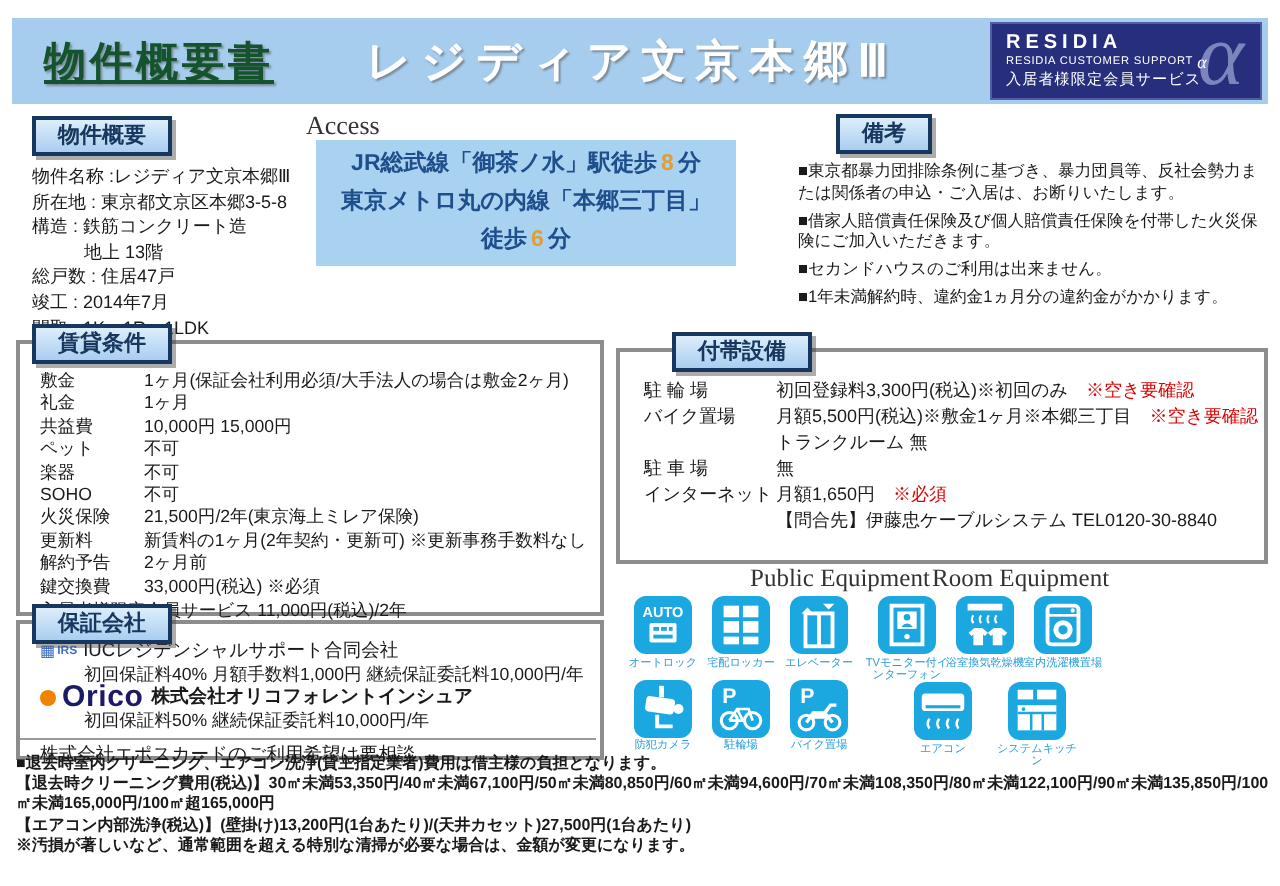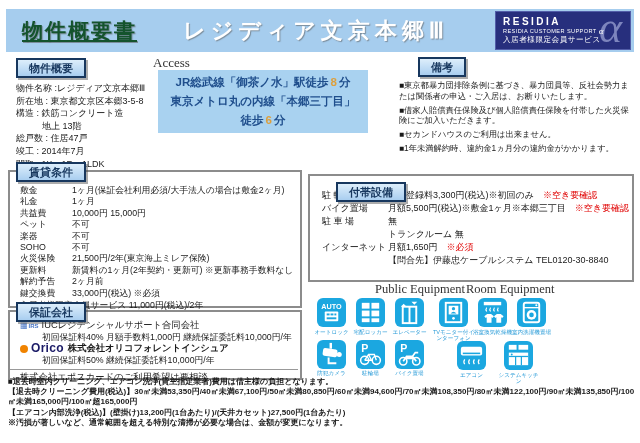--- a/index.html
+++ b/index.html
@@ -61,21 +61,21 @@
   .fac-row{display:flex;white-space:nowrap;}
   .fac-row .k{width:66px;flex:none;}
   .fac-row .note{color:#e00000;margin-left:9px;}
 
   .guar-content{padding:8px 6px 0 10px;font-size:9.3px;line-height:11.5px;}
   .guar-row{display:flex;align-items:center;white-space:nowrap;}
   .guar-indent{padding-left:22px;font-size:8.8px;white-space:nowrap;}
   .iuc-logo{font-size:6px;font-weight:bold;color:#4472c4;margin-right:3px;line-height:8px;}
   .iuc-glyph{color:#4472c4;font-size:8px;margin-right:1px;}
   .orico-dot{width:8px;height:8px;border-radius:50%;background:#f08300;margin-right:3px;flex:none;}
-  .orico-brand{font-weight:bold;color:#1a1a66;font-size:12px;margin-right:4px;letter-spacing:.3px;}
+  .orico-brand{font-weight:bold;color:#1a1a66;font-size:15px;margin-right:4px;letter-spacing:.3px;}
   .guar-bold{font-weight:bold;}
   .guar-divider{border-top:1px solid #999;margin:3px 0 2px -10px;width:288px;}
 
   
   .equip-heading{position:absolute;font-family:"Liberation Serif",serif;font-size:12.5px;color:#333;}
   .public-heading{left:352px;top:282px;margin-left:23px;}
   .room-heading{left:466px;top:282px;}
   .equip-grid{position:absolute;display:grid;grid-template-columns:repeat(3,39px);grid-row-gap:5px;}
   .public-grid{left:312px;top:298px;}
   .room-grid{left:434px;top:298px;}
@@ -174,40 +174,40 @@
           <span class="v">2ヶ月前</span>
         </div>
       <div class="kv-row">
           <span class="k">鍵交換費</span>
           <span class="v">33,000円(税込) ※必須</span>
         </div>
       <div class="rental-footer">入居者様限定会員サービス  11,000円(税込)/2年</div>
     </div>
   </div>
 
-  <div class="section-tab" style="left:336px;top:182px;">付帯設備</div>
+  <div class="section-tab" style="left:336px;top:166px;">付帯設備</div>
   <div class="info-box facilities-box">
     <div class="fac-rows">
       <div class="fac-row">
           <span class="k">駐 輪 場</span>
           <span>初回登録料3,300円(税込)※初回のみ</span>
           <span class="note">※空き要確認</span>
         </div>
       <div class="fac-row">
           <span class="k">バイク置場</span>
           <span>月額5,500円(税込)※敷金1ヶ月※本郷三丁目</span>
           <span class="note">※空き要確認</span>
         </div>
       <div class="fac-row">
+          <span class="k"></span>
+          <span>トランクルーム 無</span>
+        </div>
+      <div class="fac-row">
           <span class="k">駐 車 場</span>
           <span>無</span>
-        </div>
-      <div class="fac-row">
-          <span class="k"></span>
-          <span>トランクルーム 無</span>
         </div>
       <div class="fac-row">
           <span class="k">インターネット</span>
           <span>月額1,650円</span>
           <span class="note">※必須</span>
         </div>
       <div class="fac-row">
           <span class="k"></span>
           <span>【問合先】伊藤忠ケーブルシステム TEL0120-30-8840</span>
         </div>

